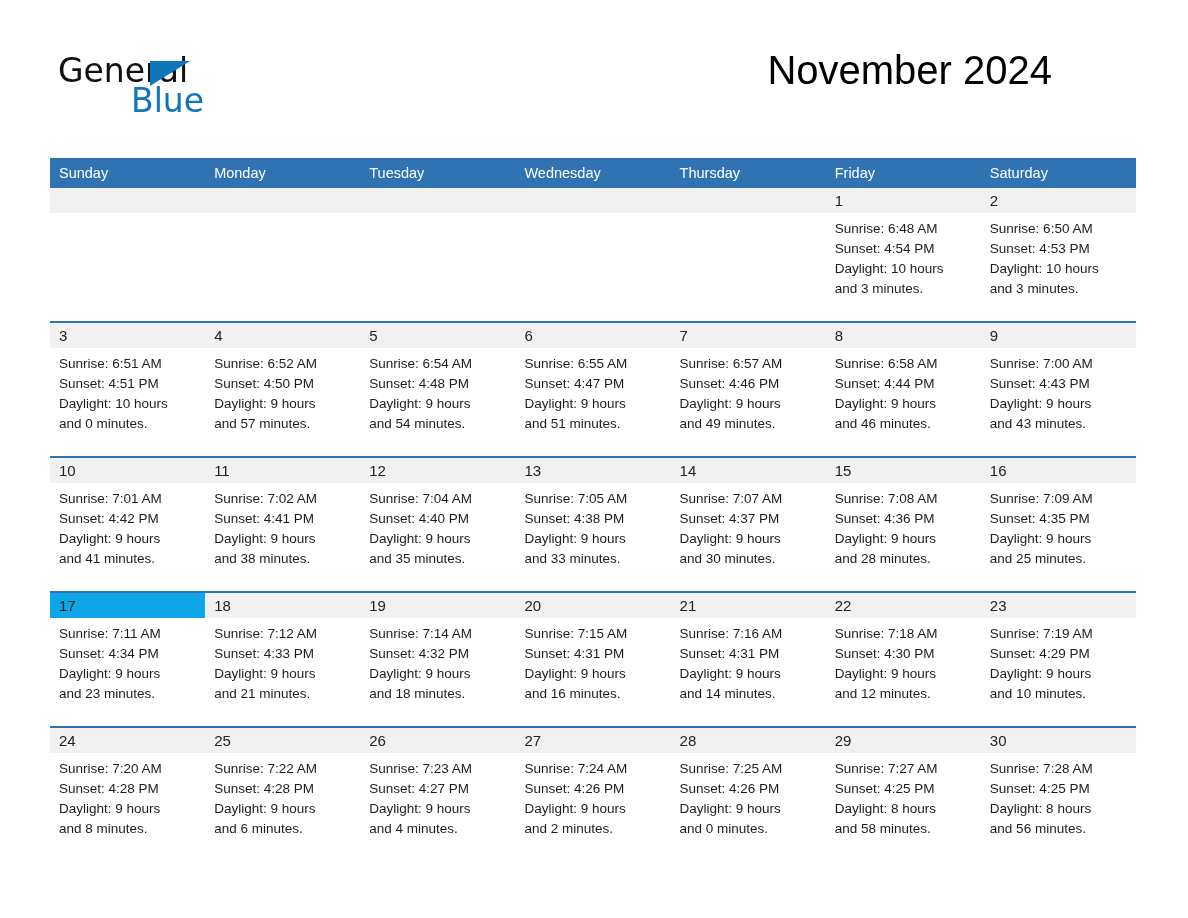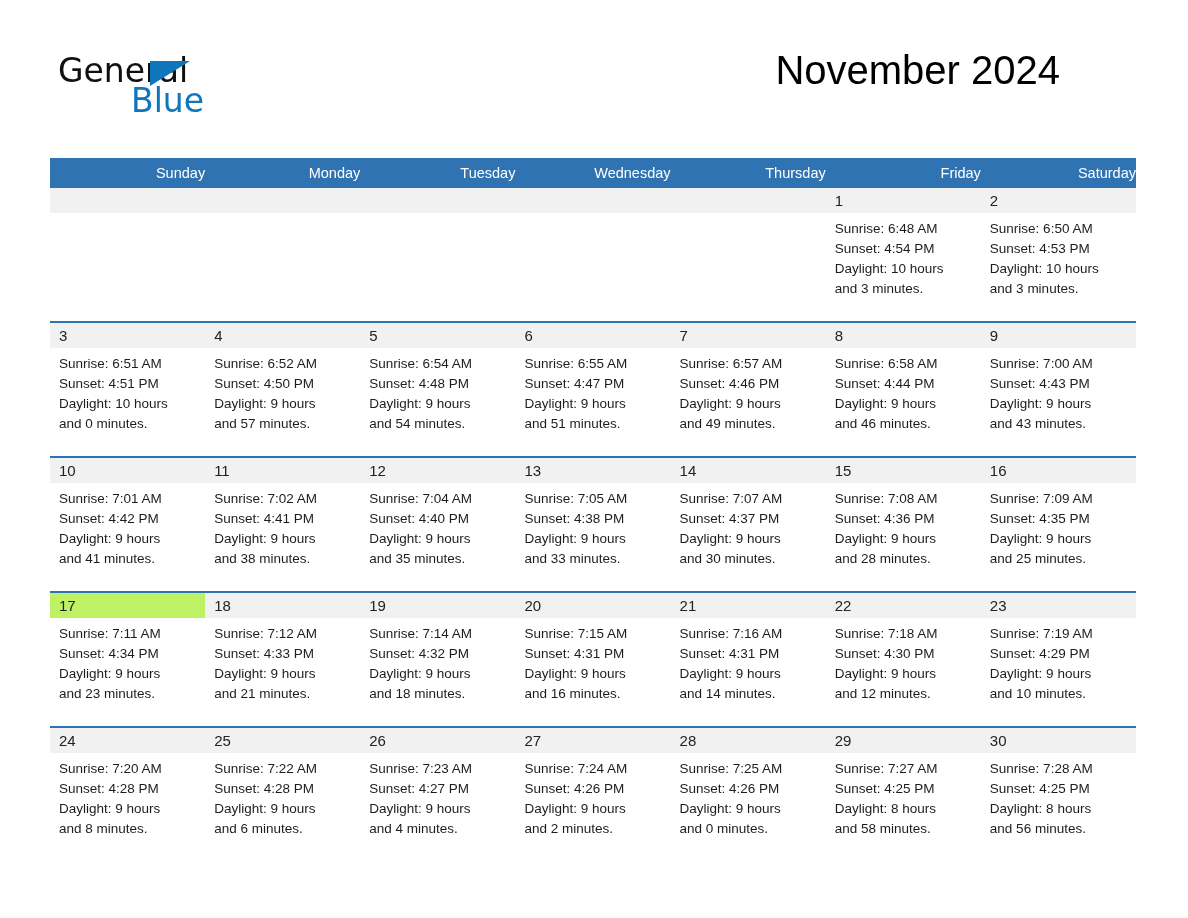--- a/index.html
+++ b/index.html
@@ -61,21 +61,21 @@
     left: 73px;
     top: 30px;
     font-size: 33px;
     line-height: 38px;
     color: #0f76bc;
     font-weight: 400;
     font-family: "DejaVu Sans", sans-serif;
   }
   .title-block {
     position: absolute;
-    right: 40px;
+    right: 48px;
     top: 46px;
     text-align: right;
   }
   .month-title {
     font-size: 40px;
     line-height: 48px;
     font-weight: 400;
     color: #000000;
     white-space: nowrap;
   }
@@ -162,21 +162,21 @@
     </div>
 
     <div class="title-block">
       <div class="month-title">November 2024</div>
     </div>
 
   </div>
 
   <div class="calendar">
 
-    <div class="weekday-row" style="background: rgb(48, 115, 178); text-align: right;">
+    <div class="weekday-row" style="background: rgb(48, 115, 178);">
       <div class="weekday">Sunday</div>
       <div class="weekday">Monday</div>
       <div class="weekday">Tuesday</div>
       <div class="weekday">Wednesday</div>
       <div class="weekday">Thursday</div>
       <div class="weekday">Friday</div>
       <div class="weekday">Saturday</div>
     </div>
 
     <div id="weeks-container">
@@ -340,21 +340,21 @@
             <div class="day-body">
               <div>Sunrise: 7:09 AM</div>
               <div>Sunset: 4:35 PM</div>
               <div>Daylight: 9 hours</div>
               <div>and 25 minutes.</div>
             </div>
           </div>
         </div>
         <div class="week-row" style="border-top-color: rgb(48, 115, 178);">
           <div class="day-cell">
-            <div class="daynum-band" style="background: #bef264;">17</div>
+            <div class="daynum-band" style="background: #0ea5e9;">17</div>
             <div class="day-body">
               <div>Sunrise: 7:11 AM</div>
               <div>Sunset: 4:34 PM</div>
               <div>Daylight: 9 hours</div>
               <div>and 23 minutes.</div>
             </div>
           </div>
           <div class="day-cell">
             <div class="daynum-band" style="background: rgb(241, 241, 241);">18</div>
             <div class="day-body">

